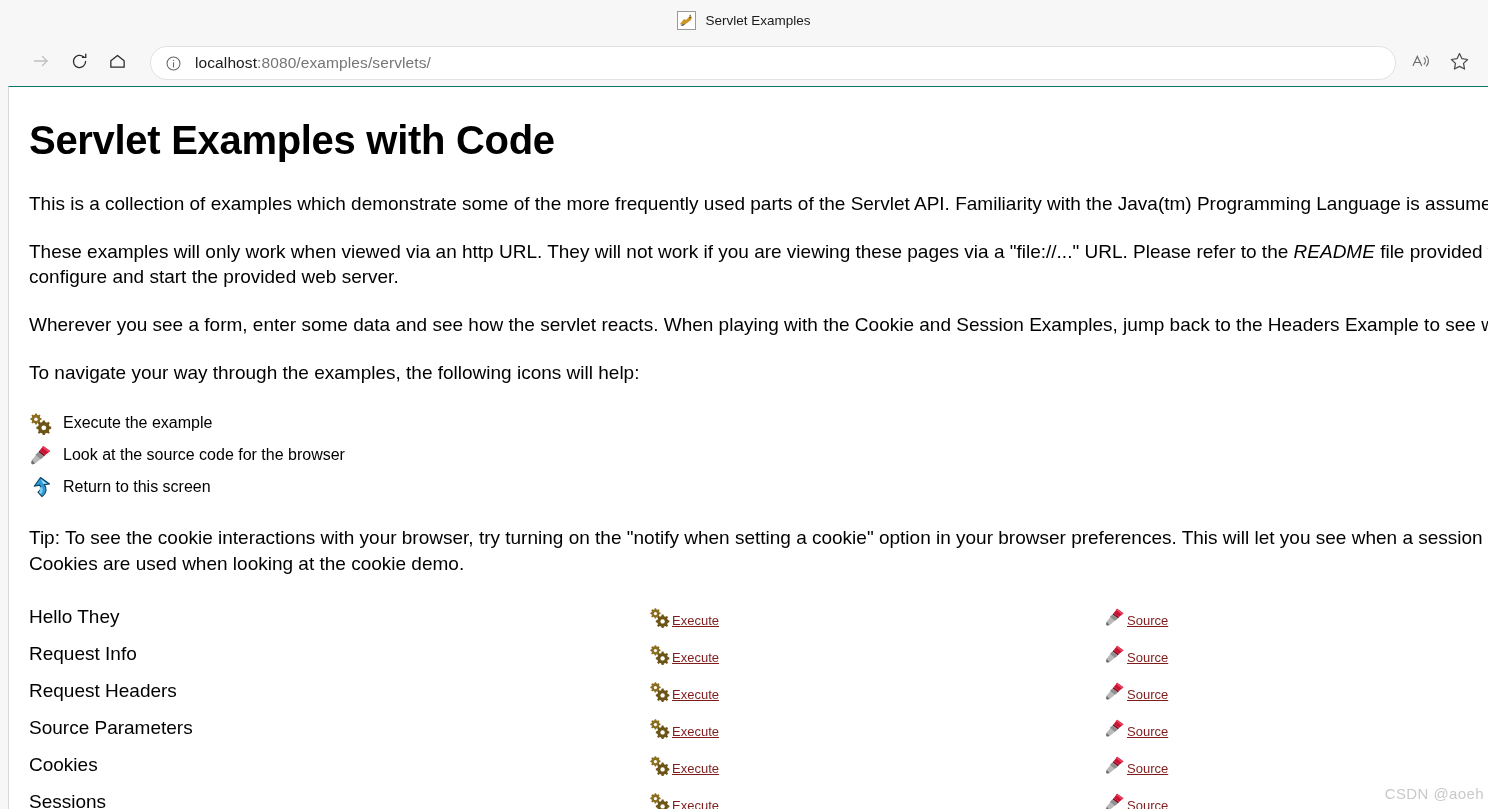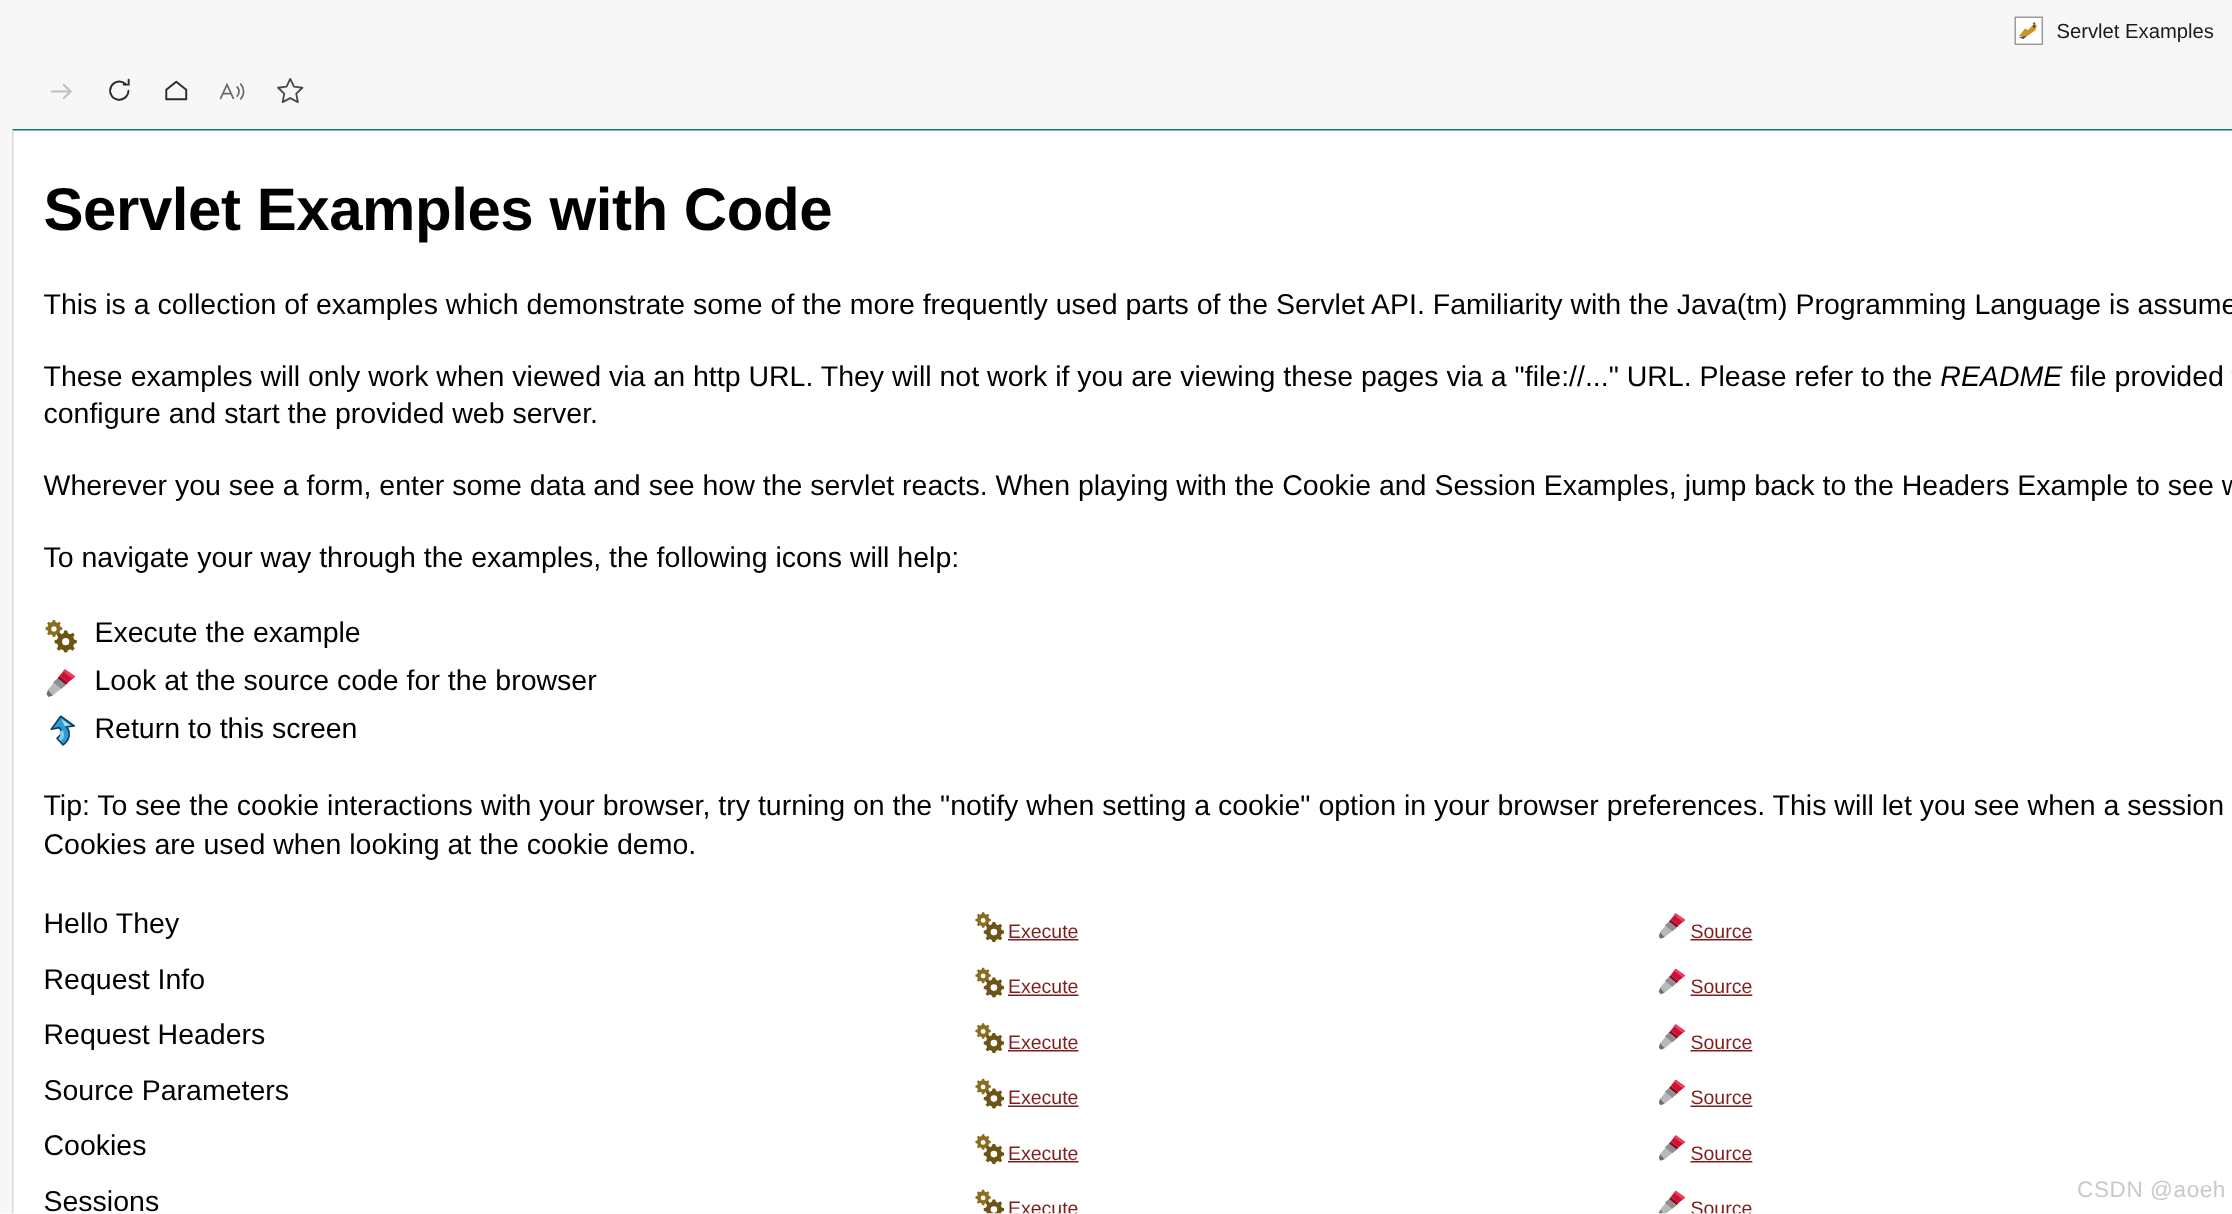--- a/index.html
+++ b/index.html
@@ -13,21 +13,21 @@
 
   
   #browser {
     width: 1488px; height: 809px;
     display: flex; flex-direction: column;
     background: #f7f7f7;
   }
   #tabstrip {
     height: 40px; flex: 0 0 40px;
     background: #f7f7f7;
-    display: flex; align-items: center; justify-content: flex-end;
+    display: flex; align-items: center; justify-content: center;
     position: relative;
   }
   #tab {
     display: flex; align-items: center; gap: 9px;
     padding: 4px 12px; border-radius: 6px;
     max-width: 300px;
   }
   #tab-icon {
     width: 19px; height: 19px; flex: 0 0 19px;
     border: 1px solid #9a9a9a; background: #fdfdfd;
@@ -92,21 +92,21 @@
   }
   p.para { margin: 0 0 22px 0; max-width: 1880px; }
   p.para em { font-style: italic; }
 
   
   #legend { margin: 0 0 22px 0; }
   .legend-row {
     display: flex; align-items: center; gap: 9px;
     height: 32px;
   }
-  .legend-row .legend-label { font-size: 19px; }
+  .legend-row .legend-label { font-size: 16px; }
 
   
   .icon { display: inline-block; position: relative; flex: 0 0 auto; }
   .ic-gears { width: 25px; height: 24px; }
   .ic-screw { width: 25px; height: 24px; }
   .ic-return { width: 25px; height: 24px; }
   .ic-sm { width: 23px; height: 22px; }
 
   
   table#examples { border-collapse: collapse; }
@@ -171,20 +171,30 @@
     </div>
 
     <div class="navbtn">
       <span>
         <svg width="19" height="19" viewBox="0 0 20 20" fill="none" stroke="#2b2b2b" stroke-width="1.35" stroke-linejoin="round" stroke-linecap="round">
           <path d="M3 9.3 L10 3.6 L17 9.3 V16 H3 Z"></path>
         </svg>
       </span>
     </div>
 
+    <div id="omnibox">
+      <span id="info-icon">
+        <svg width="17" height="17" viewBox="0 0 20 20" fill="none" stroke="#666" stroke-width="1.25">
+          <circle cx="10" cy="10" r="7.6"></circle>
+          <path d="M10 9 V14" stroke-linecap="round"></path>
+          <circle cx="10" cy="6.3" r="0.85" fill="#666" stroke="none"></circle>
+        </svg>
+      </span>
+      <span id="url" title="localhost:8080/examples/servlets/"><span class="host">localhost</span><span class="path">:8080/examples/servlets/</span></span>
+    </div>
 
     <div class="rightbtn">
       <span>
         <svg width="22" height="20" viewBox="0 0 24 20" fill="none" stroke="#6b6b6b" stroke-width="1.25" stroke-linecap="round">
           <path d="M3.4 15 L8 5 L12.6 15"></path>
             <path d="M5.1 11.6 H10.9"></path>
           <path d="M15.4 6.6 A5 5 0 0 1 15.4 13.4"></path>
           <path d="M18 4.6 A8 8 0 0 1 18 15.4"></path>
         </svg>
       </span>

